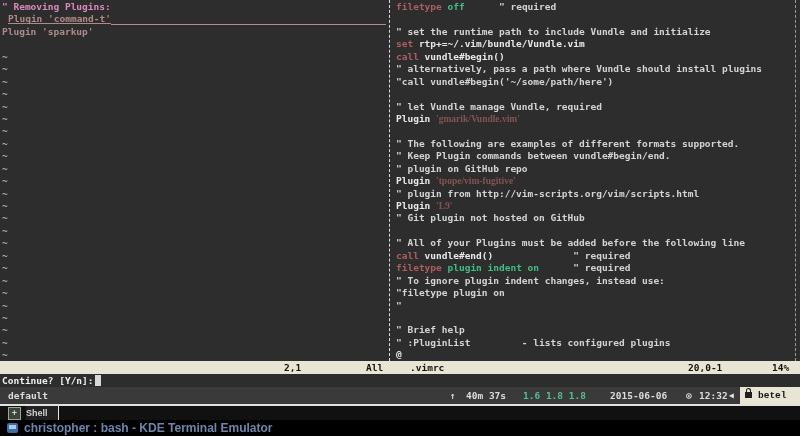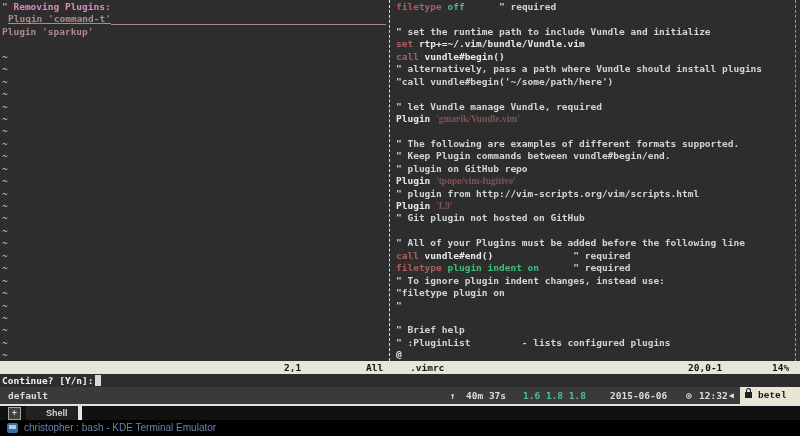--- a/index.html
+++ b/index.html
@@ -45,24 +45,24 @@
   .tx-host{left:18px;}
   .lock{position:absolute;left:5px;top:5px;width:7px;height:6px;background:#202020;}
   .lock:before{content:"";position:absolute;left:1px;top:-4px;width:3px;height:4px;
                border:1px solid #202020;border-bottom:none;border-radius:3px 3px 0 0;}
   
   .chrome-sep{position:absolute;left:0;top:404px;width:800px;height:2px;background:#e2e2e2;}
   .tab-bar{position:absolute;left:0;top:406px;width:800px;height:14px;background:#111;
            font-family:"Liberation Sans",sans-serif;font-size:9px;font-weight:bold;color:#d0d0d0;}
   .newtab-btn{position:absolute;left:8px;top:1px;width:11px;height:11px;background:#3c443c;
               border:1px solid #9aa79a;color:#cfd8cf;text-align:center;line-height:11px;font-size:9px;}
-  .tab{position:absolute;left:26px;top:0;height:14px;padding:0 10px 0 20px;line-height:14px;
-       background:#222;border-right:4px solid #e5e5e5;}
+  .tab{position:absolute;left:26px;top:0;height:14px;padding:0 10px 0 0;line-height:14px;
+       background:#222;border-right:1px solid #e5e5e5;}
   .taskbar{position:absolute;left:0;top:420px;width:800px;height:16px;background:#000;
-           font-family:"Liberation Sans",sans-serif;font-size:10px;font-weight:normal;color:#6d84ab;}
+           font-family:"Liberation Sans",sans-serif;font-size:12px;font-weight:bold;color:#6d84ab;}
   .task-icon{position:absolute;left:7px;top:3px;width:11px;height:10px;background:#3b6ea5;border-radius:2px;}
   .task-icon:before{content:"";position:absolute;left:2px;top:2px;width:7px;height:4px;background:#a8cbe8;}
   .task-title{position:absolute;left:24px;top:0;line-height:16px;white-space:pre;}
 </style>
 </head>
 <body>
 
 <div class="screen">
 
   <div class="vim-area">

